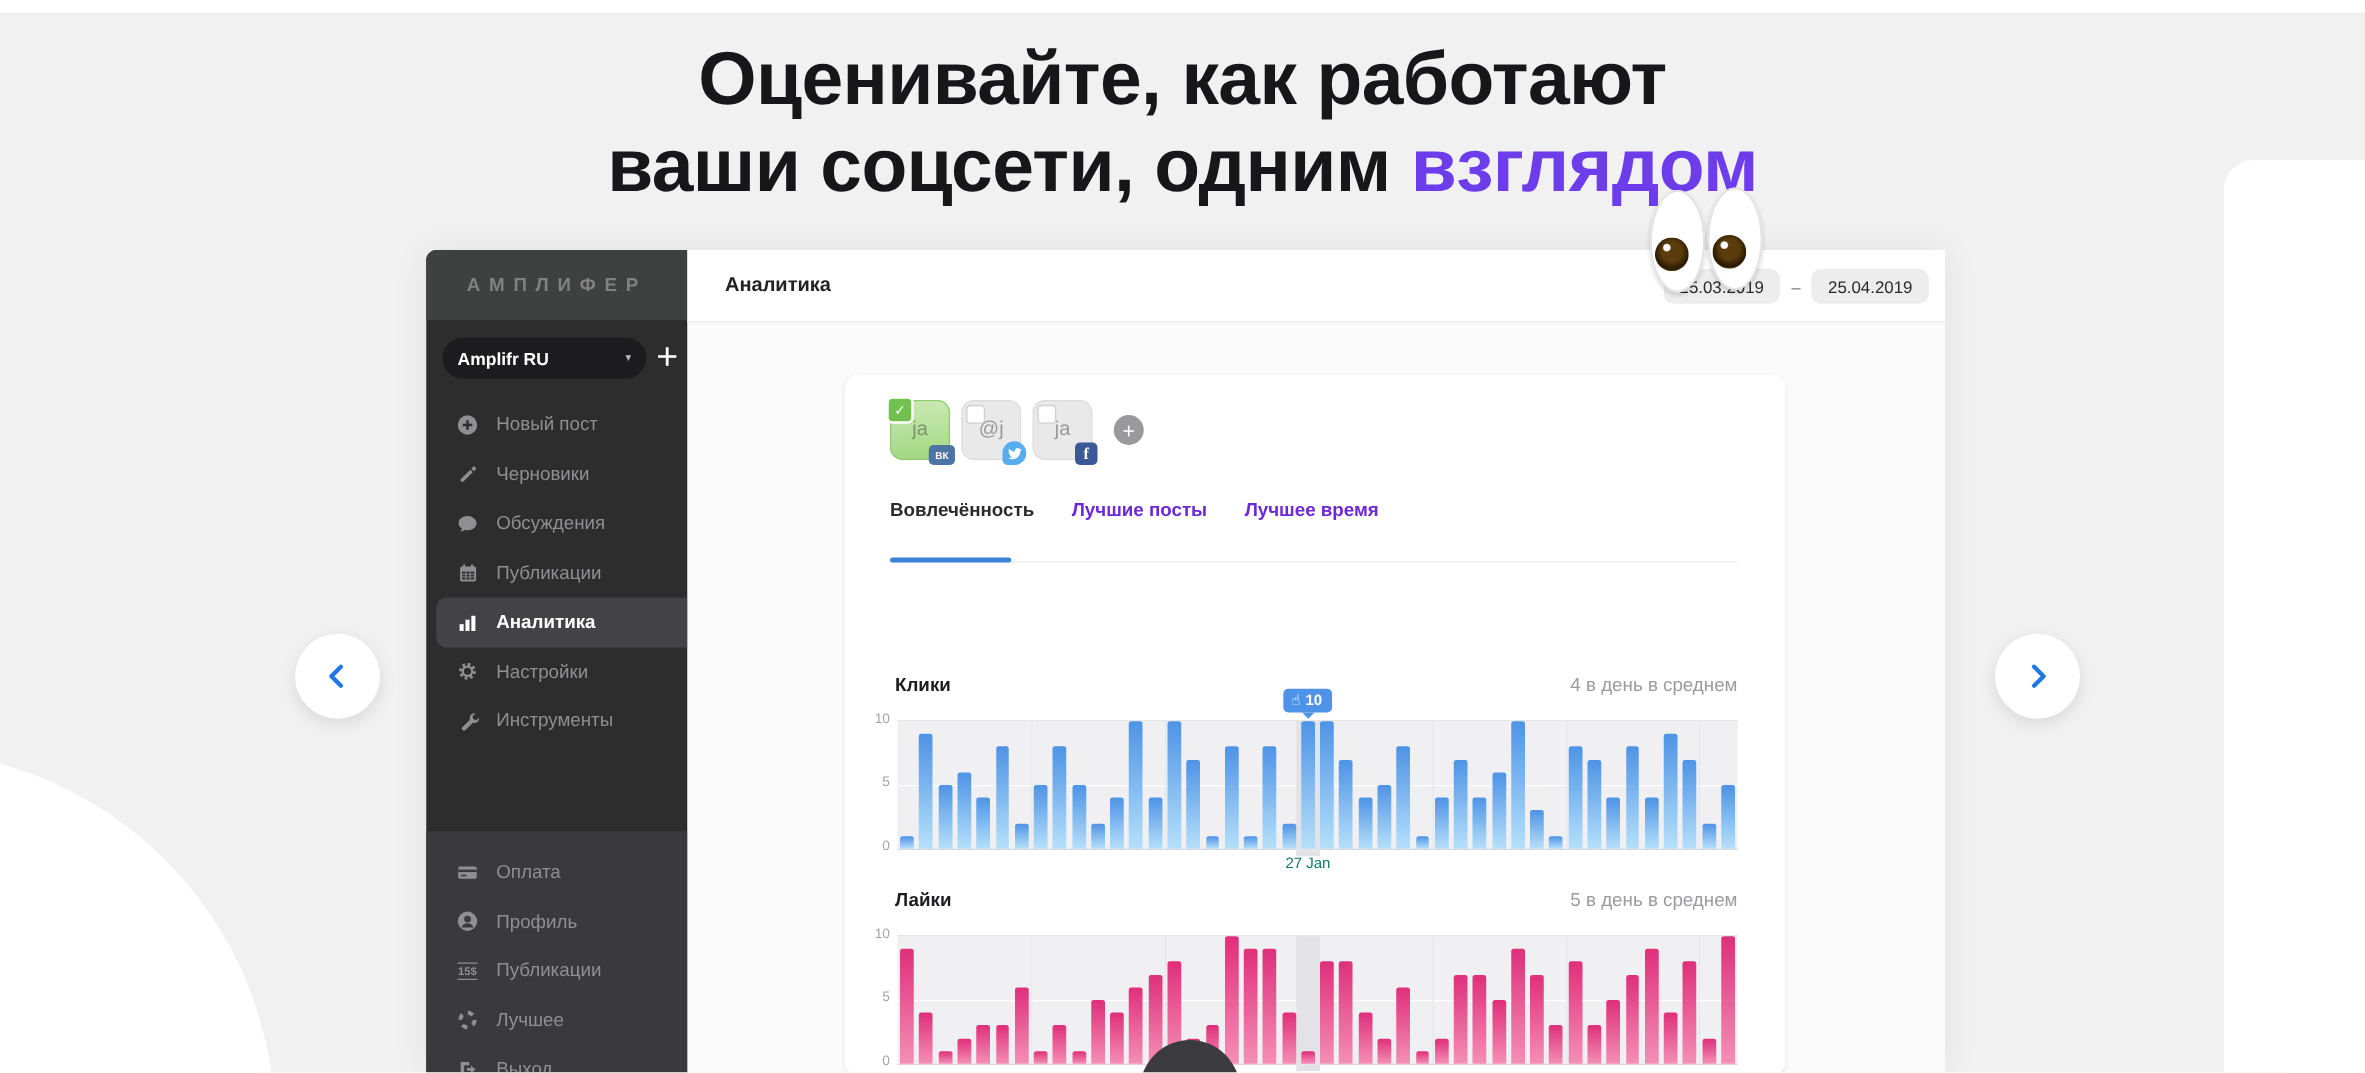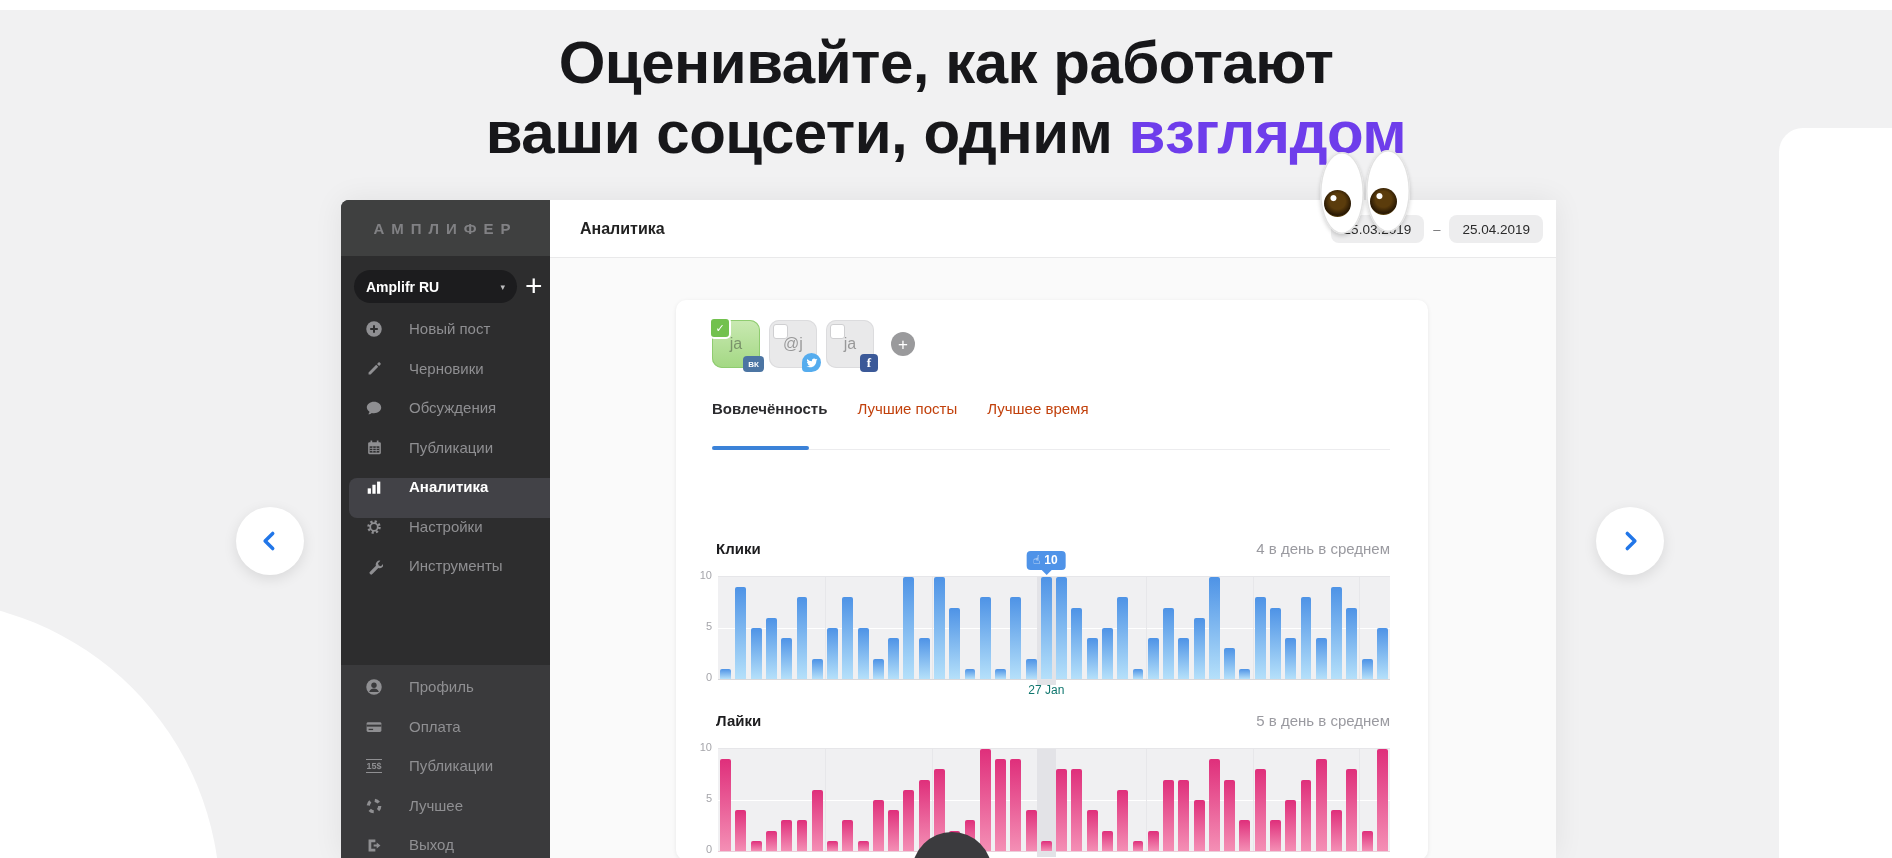--- a/index.html
+++ b/index.html
@@ -31,21 +31,21 @@
   
   .sidebar{position:absolute;left:0;top:0;width:209px;height:658px;background:#2d2d2e;border-radius:8px 0 0 0;overflow:hidden;}
   .logo-bar{height:56px;background:#3f4040;display:flex;align-items:center;justify-content:center;
       color:#818184;font-size:15px;font-weight:700;letter-spacing:7px;}
   .selector-row{position:absolute;left:0;top:70px;width:100%;height:34px;}
   .project-pill{position:absolute;left:13px;top:0;width:163px;height:33px;background:#1c1c1e;border-radius:17px;
       display:flex;align-items:center;color:#fff;font-size:14px;font-weight:700;padding:0 12px;box-sizing:border-box;cursor:pointer;}
   .project-pill .caret{margin-left:auto;font-size:9px;color:#bdbdbf;font-weight:400;}
   .add-project{position:absolute;left:184px;top:-3px;color:#fff;font-size:30px;font-weight:300;line-height:38px;cursor:pointer;}
   .menu{position:absolute;left:0;top:120px;width:100%;}
-  .menu-item{height:39.5px;display:flex;align-items:flex-start;color:#8f8f92;font-size:15px;cursor:pointer;gap:12px;}
+  .menu-item{height:39.5px;display:flex;align-items:center;color:#8f8f92;font-size:15px;cursor:pointer;}
   .menu-item .mi-icon{width:18px;height:18px;margin:0 14px 0 24px;flex:0 0 18px;display:flex;align-items:center;justify-content:center;}
   .menu-item.active{background:#424247;color:#fff;font-weight:700;margin-left:8px;border-radius:8px 0 0 8px;}
   .menu-item.active .mi-icon{margin-left:16px;}
   .sidebar-footer{position:absolute;left:0;top:465px;width:100%;height:193px;background:#3a3a3c;padding-top:13px;box-sizing:border-box;}
   .invite-badge{font-size:9px;font-weight:700;border-top:1.6px solid currentColor;border-bottom:1.6px solid currentColor;line-height:12px;}
   
   .app-main{position:absolute;left:209px;top:0;width:1006px;height:658px;background:#fafafa;}
   .app-header{position:absolute;left:0;top:0;width:100%;height:58px;background:#fff;border-bottom:1px solid #e9e9ea;box-sizing:border-box;}
   .app-title{position:absolute;left:30px;top:20px;font-size:16px;font-weight:700;color:#222;}
   .date-range{position:absolute;right:13px;top:15px;display:flex;align-items:center;gap:9px;}
@@ -64,21 +64,21 @@
   .check-badge{position:absolute;left:-3px;top:-3px;width:18px;height:18px;background:#72c14e;border:2px solid #fff;border-radius:5px;
       color:#fff;font-size:11px;font-weight:700;display:flex;align-items:center;justify-content:center;}
   .checkbox{position:absolute;left:4px;top:4px;width:13px;height:13px;background:#fff;border:1px solid #cfcfd1;border-radius:3px;}
   .net-badge{position:absolute;right:-4px;bottom:-4px;border-radius:4px;color:#fff;display:flex;align-items:center;justify-content:center;}
   .net-vk{width:21px;height:16px;background:#4c75a3;font-size:8px;font-weight:700;}
   .net-tw{width:19px;height:19px;background:#55acee;border-radius:50% 50% 50% 4px;}
   .net-fb{width:18px;height:18px;background:#3b5998;font-family:"Liberation Serif",serif;font-size:13px;font-weight:700;}
   .add-account{width:24px;height:24px;border-radius:50%;background:#9a9a9c;color:#fff;font-size:17px;font-weight:400;
       display:flex;align-items:center;justify-content:center;margin-left:8px;cursor:pointer;line-height:1;}
   .tabs{position:absolute;left:36px;top:100px;display:flex;gap:30px;font-size:15px;}
-  .tab{cursor:pointer;color:#c2410c;font-weight:400;}
+  .tab{cursor:pointer;color:#6d28d9;font-weight:700;}
   .tab.active{color:#2b2b2e;font-weight:700;}
   .tab-divider{position:absolute;left:36px;right:38px;top:149px;height:1px;background:#ececee;}
   .tab-underline{position:absolute;left:36px;top:146px;width:97px;height:4px;border-radius:2px;background:#3b82d8;}
   .description{position:absolute;left:40px;top:170px;width:665px;font-size:15px;line-height:22px;color:#3f3f42;}
   .chart-head{position:absolute;left:40px;right:38px;display:flex;justify-content:space-between;align-items:baseline;}
   .chart-title{font-size:15px;font-weight:700;color:#1d1d1f;}
   .chart-sub{font-size:15px;color:#9a9aa0;}
   .head1{top:240px;} .head2{top:412px;}
   .plot-wrap{position:absolute;left:42px;width:672px;height:102px;}
   .pw1{top:276px;} .pw2{top:448px;}
@@ -191,36 +191,36 @@
               </svg>
             </span>
           <span>Инструменты</span>
         </div>
       </div>
 
       <div class="sidebar-footer">
         <div class="menu-item">
           <span class="mi-icon">
               <svg width="18" height="18" viewBox="0 0 20 20">
+                <rect x="1.8" y="4.6" width="16.4" height="11" rx="1.6" fill="currentColor"></rect>
+                <rect x="1.8" y="7.4" width="16.4" height="2.2" fill="#3a3a3c"></rect>
+                <rect x="4" y="12" width="5" height="1.4" fill="#3a3a3c"></rect>
+              </svg>
+            </span>
+          <span>Оплата</span>
+        </div>
+        <div class="menu-item">
+          <span class="mi-icon">
+              <svg width="18" height="18" viewBox="0 0 20 20">
                 <circle cx="10" cy="10" r="8.6" fill="currentColor"></circle>
                 <circle cx="10" cy="8" r="3" fill="#3a3a3c"></circle>
                 <path d="M4.6 15.6c1.1-2.7 3-3.8 5.4-3.8s4.3 1.1 5.4 3.8" fill="#3a3a3c"></path>
               </svg>
             </span>
           <span>Профиль</span>
-        </div>
-        <div class="menu-item">
-          <span class="mi-icon">
-              <svg width="18" height="18" viewBox="0 0 20 20">
-                <rect x="1.8" y="4.6" width="16.4" height="11" rx="1.6" fill="currentColor"></rect>
-                <rect x="1.8" y="7.4" width="16.4" height="2.2" fill="#3a3a3c"></rect>
-                <rect x="4" y="12" width="5" height="1.4" fill="#3a3a3c"></rect>
-              </svg>
-            </span>
-          <span>Оплата</span>
         </div>
         <div class="menu-item">
           <span class="mi-icon">
               <span class="invite-badge">15$</span>
             </span>
           <span>Публикации</span>
         </div>
         <div class="menu-item">
           <span class="mi-icon">
               <svg width="18" height="18" viewBox="0 0 20 20">

